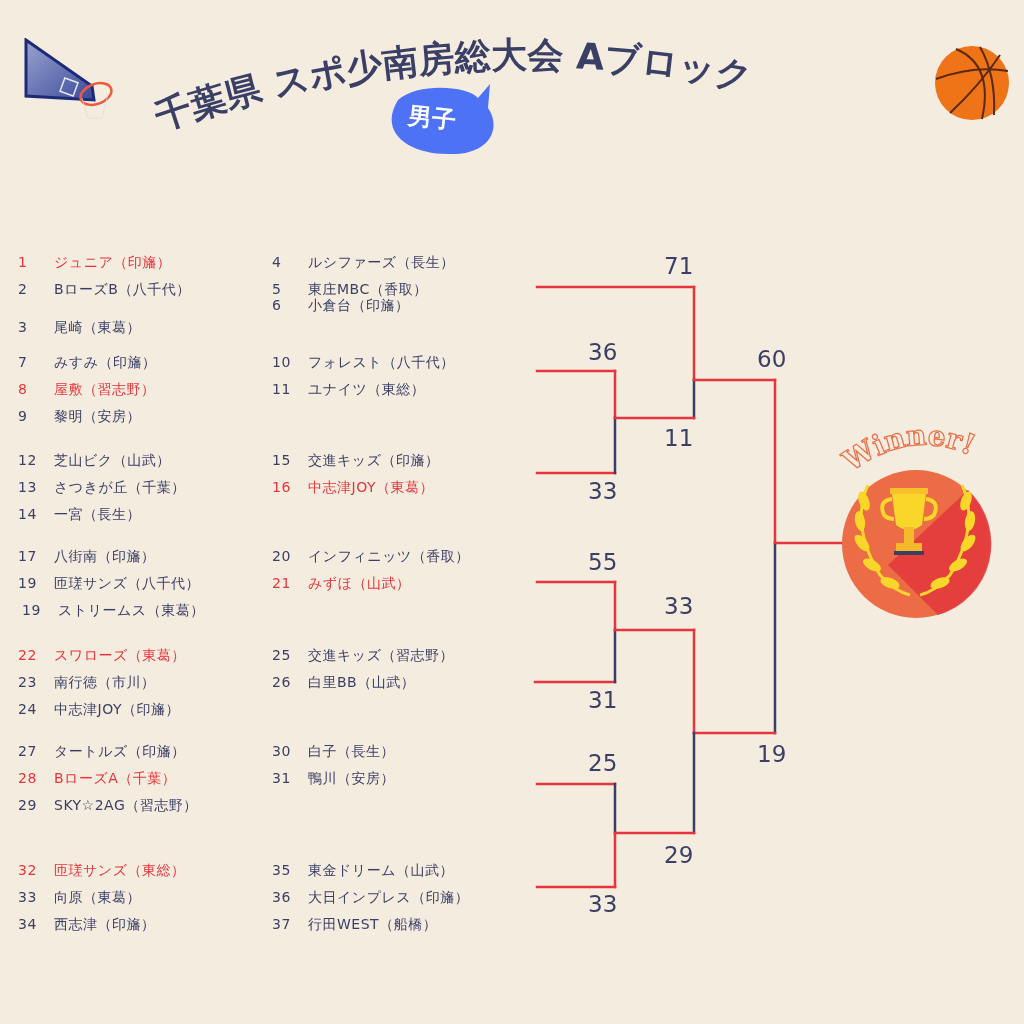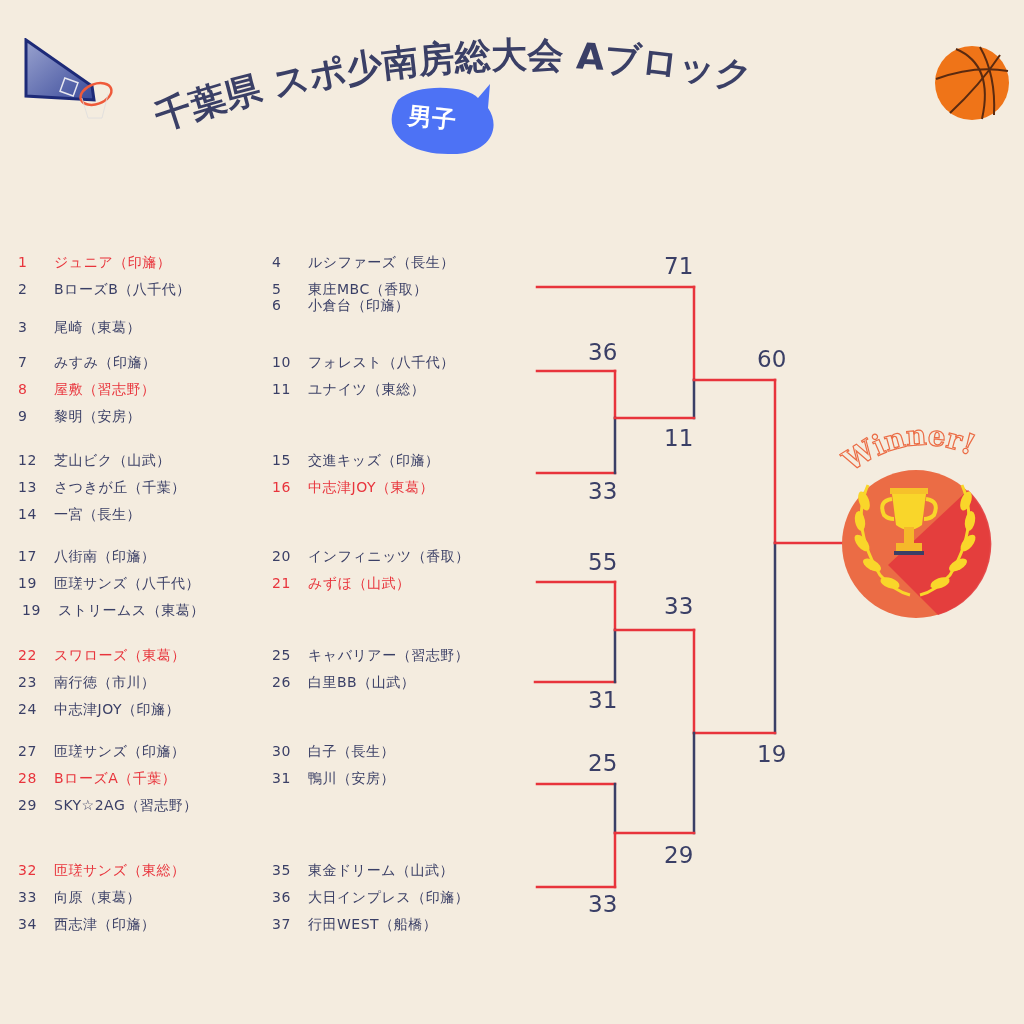--- a/index.html
+++ b/index.html
@@ -71,39 +71,39 @@
   <div class="team" style="left:18px;top:406px"><span class="num">9</span><span>黎明（安房）</span></div>
   <div class="team" style="left:18px;top:450px"><span class="num">12</span><span>芝山ビク（山武）</span></div>
   <div class="team" style="left:18px;top:477px"><span class="num">13</span><span>さつきが丘（千葉）</span></div>
   <div class="team" style="left:18px;top:504px"><span class="num">14</span><span>一宮（長生）</span></div>
   <div class="team" style="left:18px;top:546px"><span class="num">17</span><span>八街南（印旛）</span></div>
   <div class="team" style="left:18px;top:573px"><span class="num">19</span><span>匝瑳サンズ（八千代）</span></div>
   <div class="team" style="left:22px;top:600px"><span class="num">19</span><span>ストリームス（東葛）</span></div>
   <div class="team red" style="left:18px;top:645px"><span class="num">22</span><span>スワローズ（東葛）</span></div>
   <div class="team" style="left:18px;top:672px"><span class="num">23</span><span>南行徳（市川）</span></div>
   <div class="team" style="left:18px;top:699px"><span class="num">24</span><span>中志津JOY（印旛）</span></div>
-  <div class="team" style="left:18px;top:741px"><span class="num">27</span><span>匝瑳サンズ（印旛）</span></div>
+  <div class="team" style="left:18px;top:741px"><span class="num">27</span><span>タートルズ（印旛）</span></div>
   <div class="team red" style="left:18px;top:768px"><span class="num">28</span><span>BローズA（千葉）</span></div>
   <div class="team" style="left:18px;top:795px"><span class="num">29</span><span>SKY☆2AG（習志野）</span></div>
   <div class="team red" style="left:18px;top:860px"><span class="num">32</span><span>匝瑳サンズ（東総）</span></div>
   <div class="team" style="left:18px;top:887px"><span class="num">33</span><span>向原（東葛）</span></div>
   <div class="team" style="left:18px;top:914px"><span class="num">34</span><span>西志津（印旛）</span></div>
 </div>
 
 <div>
   <div class="team" style="left:272px;top:252px"><span class="num">4</span><span>ルシファーズ（長生）</span></div>
   <div class="team" style="left:272px;top:279px"><span class="num">5</span><span>東庄MBC（香取）</span></div>
   <div class="team" style="left:272px;top:295px"><span class="num">6</span><span>小倉台（印旛）</span></div>
   <div class="team" style="left:272px;top:352px"><span class="num">10</span><span>フォレスト（八千代）</span></div>
   <div class="team" style="left:272px;top:379px"><span class="num">11</span><span>ユナイツ（東総）</span></div>
   <div class="team" style="left:272px;top:450px"><span class="num">15</span><span>交進キッズ（印旛）</span></div>
   <div class="team red" style="left:272px;top:477px"><span class="num">16</span><span>中志津JOY（東葛）</span></div>
   <div class="team" style="left:272px;top:546px"><span class="num">20</span><span>インフィニッツ（香取）</span></div>
   <div class="team red" style="left:272px;top:573px"><span class="num">21</span><span>みずほ（山武）</span></div>
-  <div class="team" style="left:272px;top:645px"><span class="num">25</span><span>キャバリアー（習志野）</span></div>
+  <div class="team" style="left:272px;top:645px"><span class="num">25</span><span>交進キッズ（習志野）</span></div>
   <div class="team" style="left:272px;top:672px"><span class="num">26</span><span>白里BB（山武）</span></div>
   <div class="team" style="left:272px;top:741px"><span class="num">30</span><span>白子（長生）</span></div>
   <div class="team" style="left:272px;top:768px"><span class="num">31</span><span>鴨川（安房）</span></div>
   <div class="team" style="left:272px;top:860px"><span class="num">35</span><span>東金ドリーム（山武）</span></div>
   <div class="team" style="left:272px;top:887px"><span class="num">36</span><span>大日インプレス（印旛）</span></div>
   <div class="team" style="left:272px;top:914px"><span class="num">37</span><span>行田WEST（船橋）</span></div>
 </div>
 
 <svg class="bracket" viewBox="0 0 1024 1024">
   <g stroke-width="2.5" fill="none" stroke-linecap="square">

